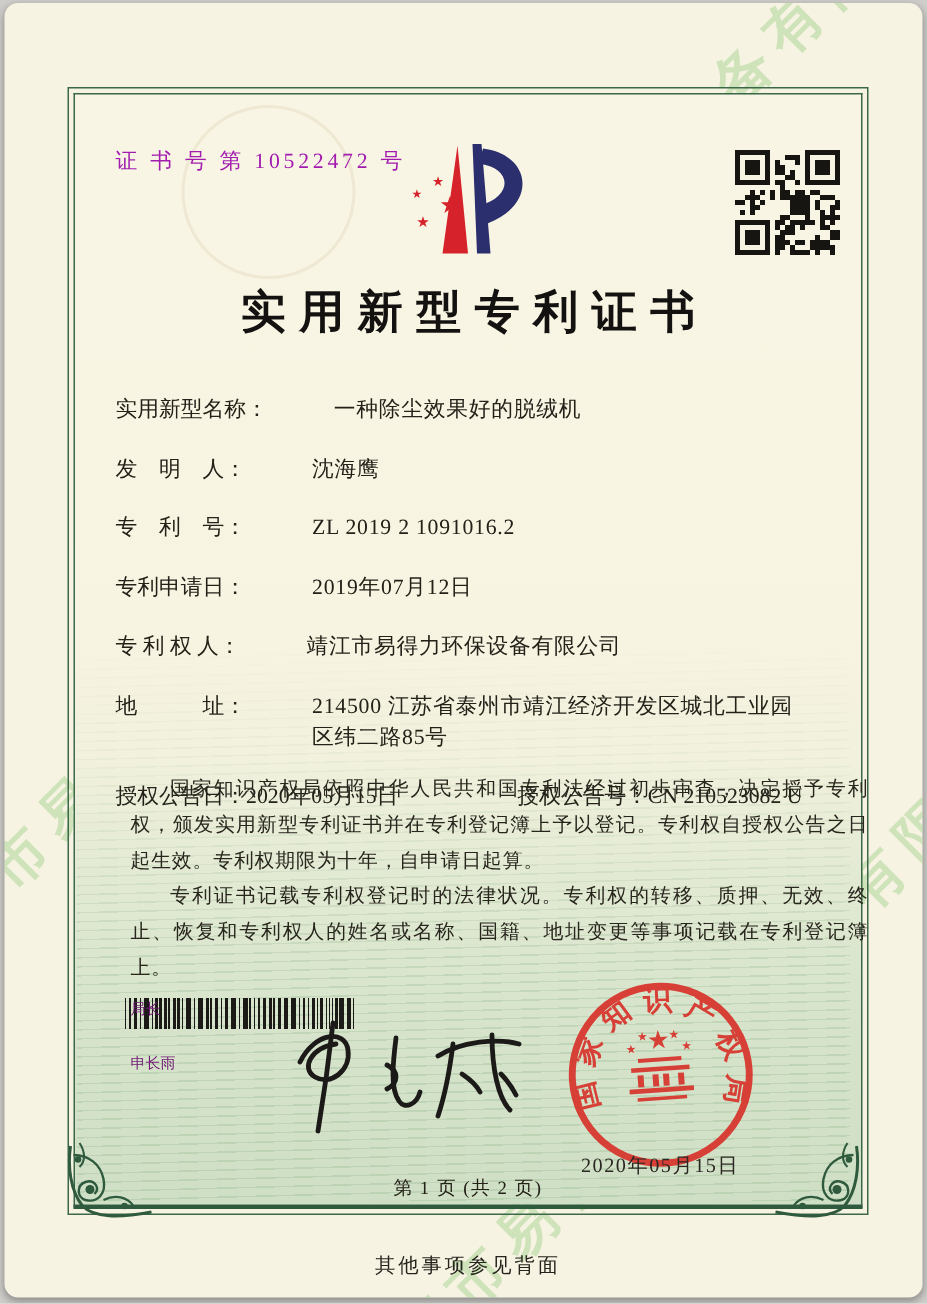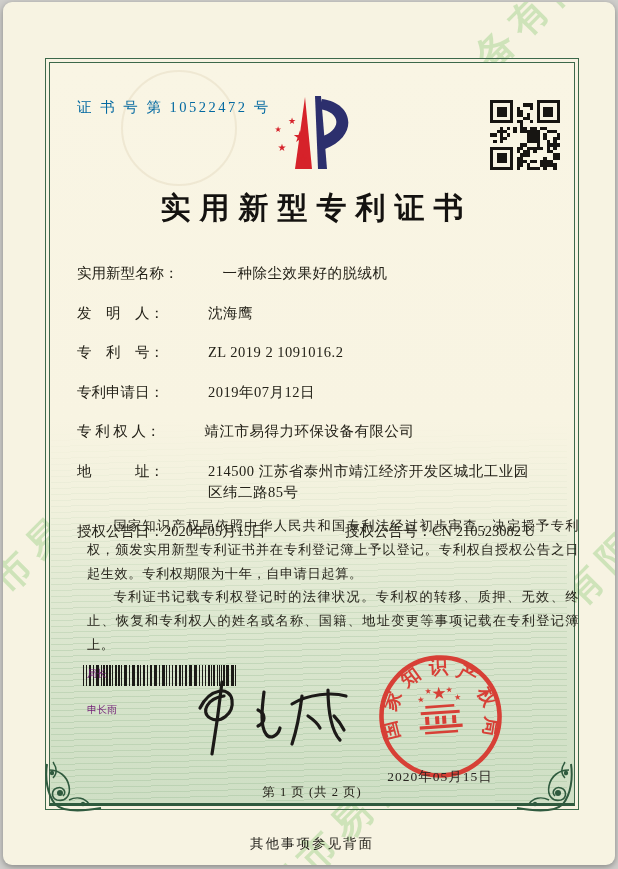--- a/index.html
+++ b/index.html
@@ -11,21 +11,21 @@
   .frame-inner{width:100%;height:100%;border:1px solid #3c684a;border-bottom:3px solid #2f5a3e;box-sizing:border-box;
          background:linear-gradient(180deg,#f9f5e4 0%,#f8f4e2 48%,#f1f1dd 60%,#e3ead4 70%,#d9e5cd 80%,#d2e1c7 92%,#cfdfc5 100%);}
   .guilloche{position:absolute;left:48px;right:48px;top:420px;bottom:64px;pointer-events:none;
          background:repeating-linear-gradient(178.5deg,rgba(110,160,110,.20) 0 1px,rgba(0,0,0,0) 1px 6px);
          -webkit-mask-image:linear-gradient(180deg,transparent 0,rgba(0,0,0,.5) 35%,#000 60%);
          mask-image:linear-gradient(180deg,transparent 0,rgba(0,0,0,.5) 35%,#000 60%);}
   .watermark{position:absolute;transform:rotate(-45deg);transform-origin:left center;white-space:nowrap;
          font-size:38px;letter-spacing:9px;font-weight:600;color:rgba(150,205,128,.42);pointer-events:none;}
   .embossed{position:absolute;left:118px;top:68px;width:112px;height:112px;border-radius:50%;
          border:2px solid rgba(205,185,150,.22);}
-  .cert-no{position:absolute;left:74px;top:96px;font-size:14.5px;letter-spacing:2.5px;color:#0369a1;}
+  .cert-no{position:absolute;left:74px;top:96px;font-size:14.5px;letter-spacing:2.5px;color:#a21caf;}
   .logo{position:absolute;left:256px;top:88px;width:98px;height:86px;}
   .qr{position:absolute;left:487px;top:98px;width:70px;height:70px;}
   .title{position:absolute;left:0;width:618px;top:186px;text-align:center;font-size:30px;font-weight:700;
          letter-spacing:9px;text-indent:9px;color:#141210;}
   .fields{position:absolute;left:74px;top:261px;width:458px;font-size:14.5px;color:#232118;}
   .frow{display:flex;line-height:21px;margin-bottom:18.5px;gap:44px;}
   .flabel{white-space:pre;flex:none;}
   .fvalue{flex:1;letter-spacing:.5px;}
   .frow-double{display:flex;justify-content:space-between;line-height:21px;text-align:center;}
   .fpair{display:flex;}

